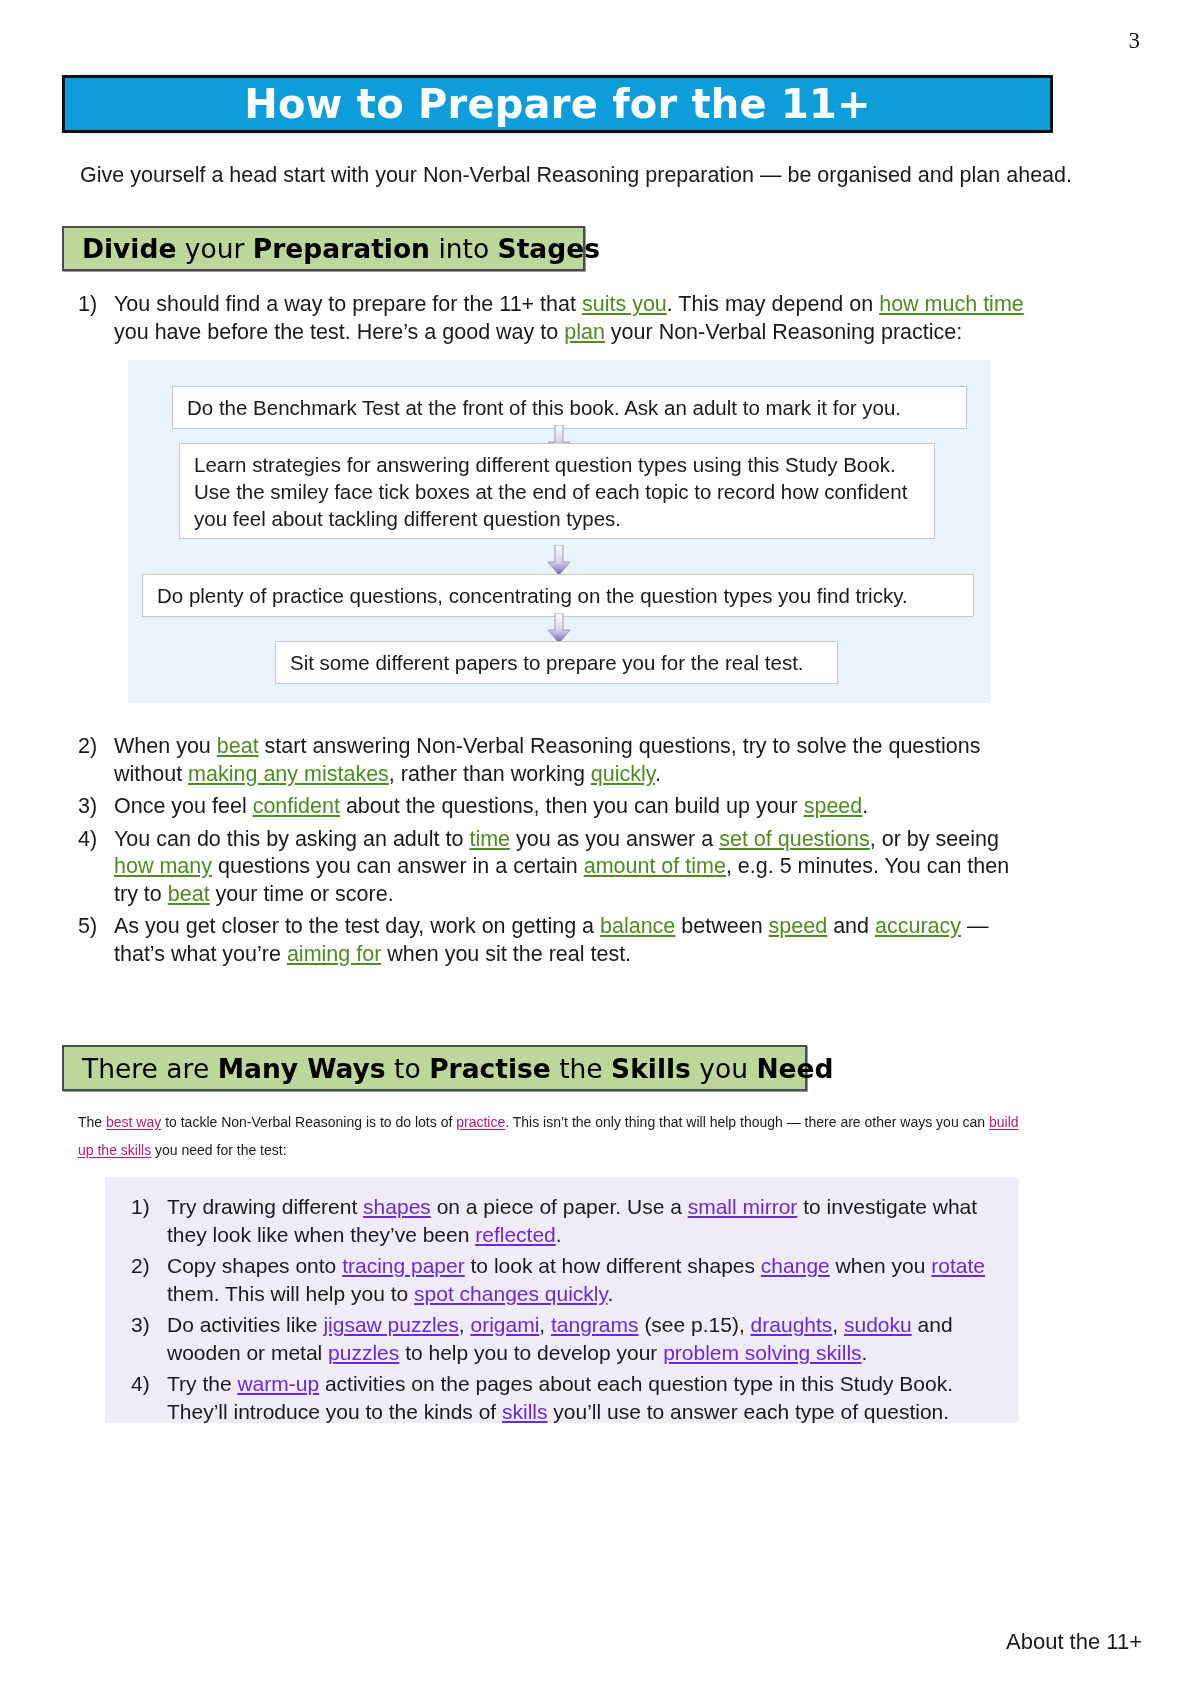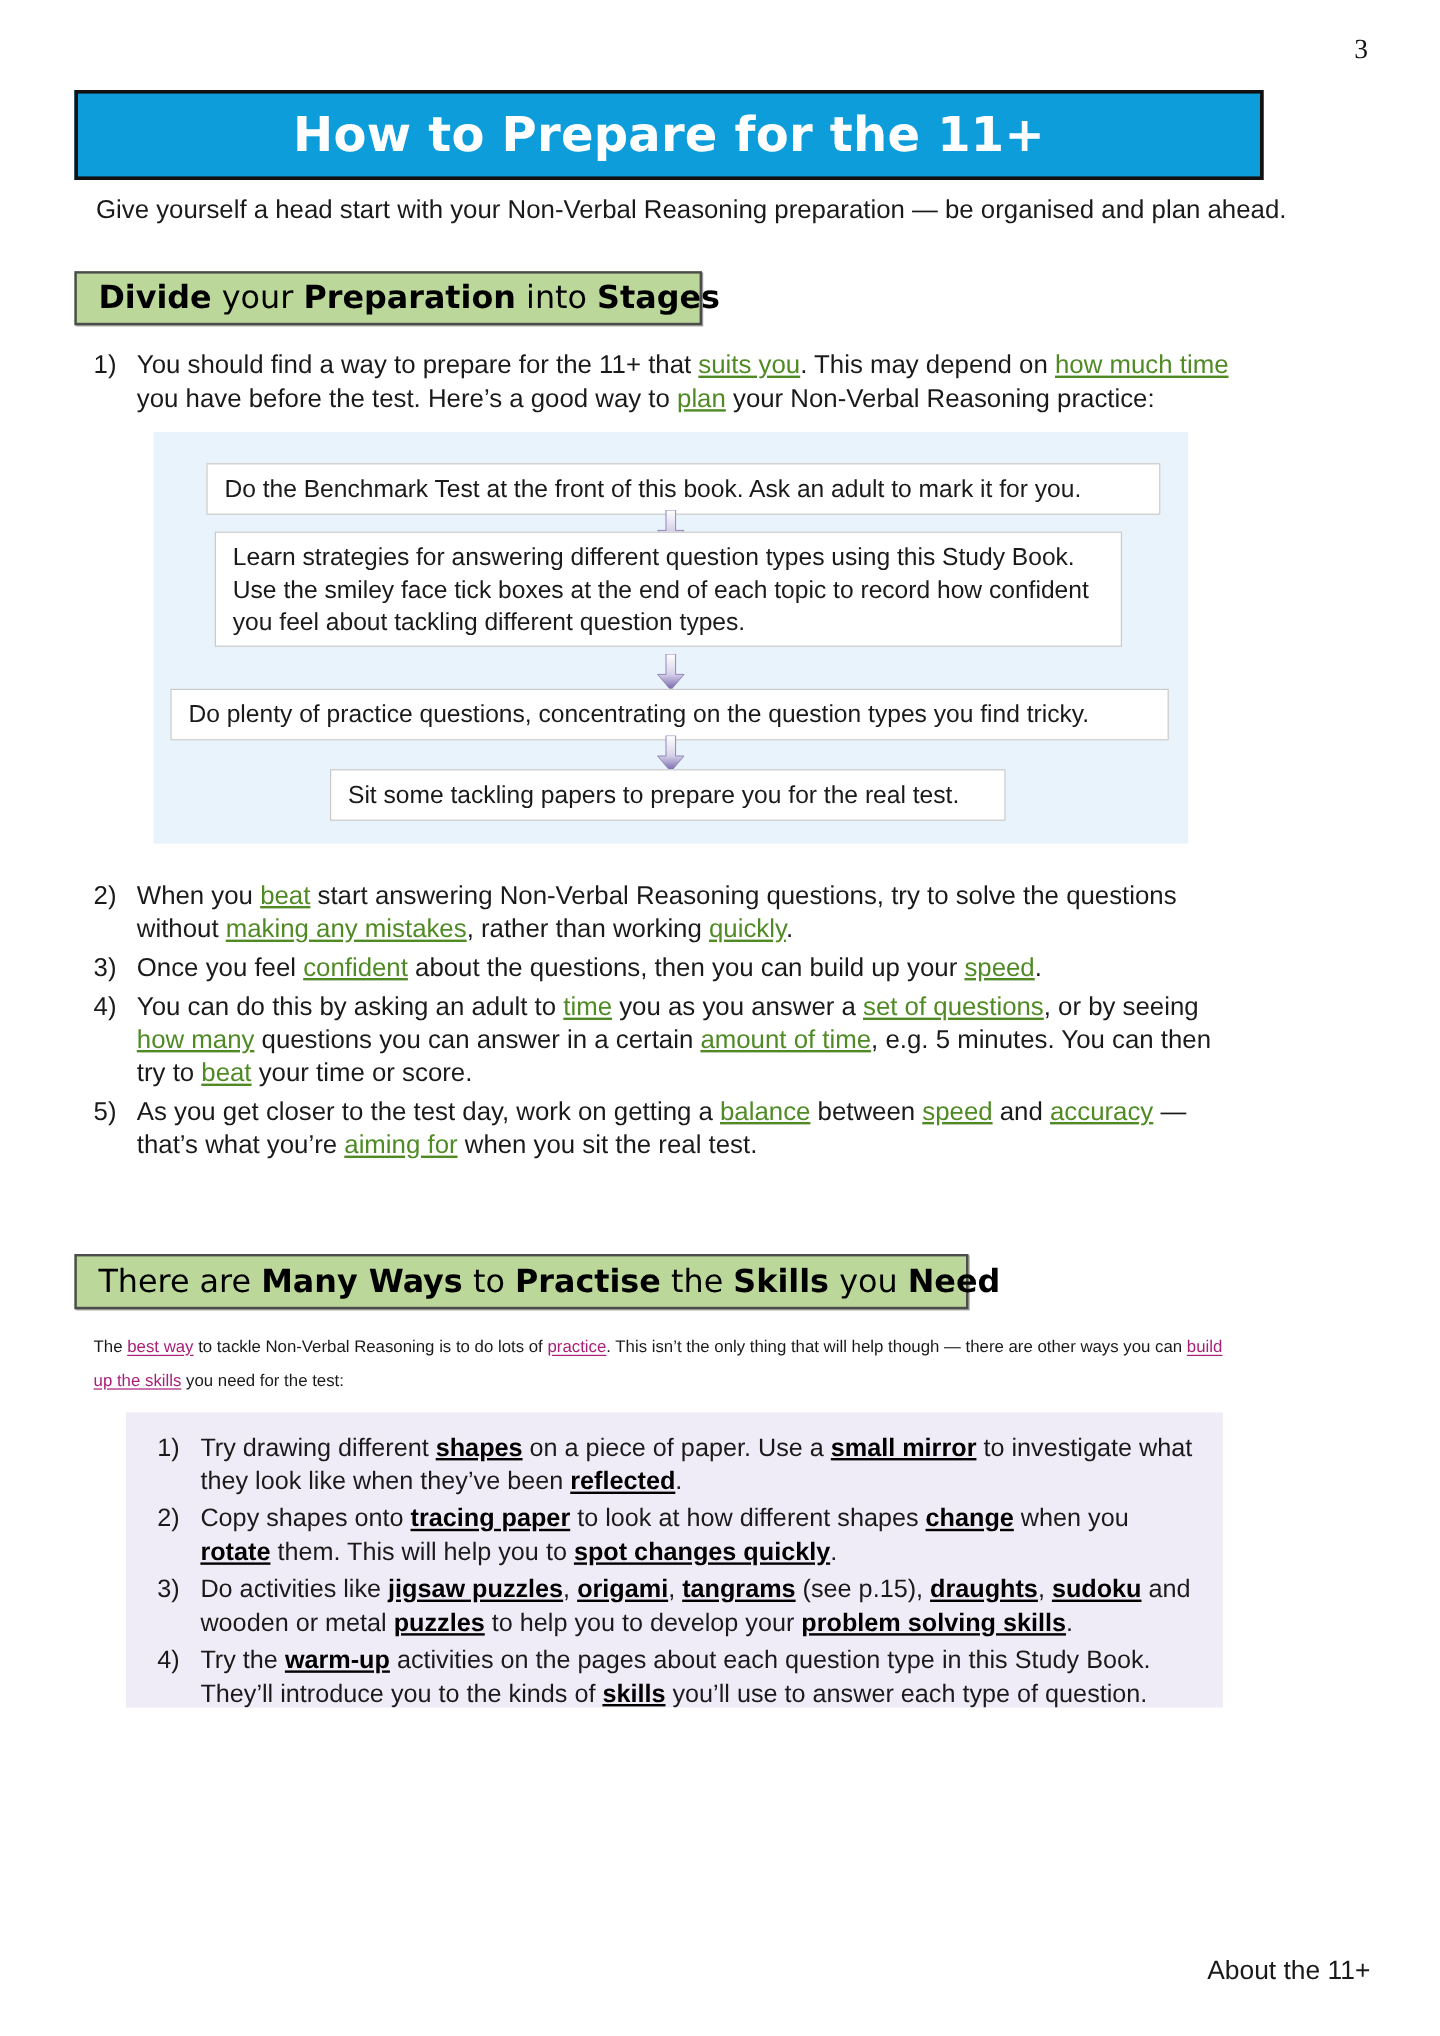--- a/index.html
+++ b/index.html
@@ -32,21 +32,21 @@
     color: #111;
     font-family: "Liberation Serif", serif;
   }
 
   
   .title-banner {
     position: absolute;
     top: 75px;
     left: 62px;
     width: 991px;
-    height: 75px;
+    height: 58px;
     background: #0d9ddb;
     border: 3px solid #111;
     display: flex;
     align-items: center;
     justify-content: center;
   }
   .title-banner-text {
     color: #ffffff;
     font-size: 40px;
     font-weight: bold;
@@ -116,24 +116,23 @@
     color: #4f8a24;
     text-decoration: underline;
     text-underline-offset: 2px;
   }
   .lnk-purple {
     color: #a81f77;
     text-decoration: underline;
     text-underline-offset: 2px;
   }
   .lnk-navy {
-    color: #000000;
+    color: #6d28d9;
     text-decoration: underline;
     text-underline-offset: 2px;
-    font-weight: bold;
   }
 
   
   .flow-panel {
     position: absolute;
     top: 360px;
     left: 128px;
     width: 862px;
     height: 343px;
     background: #e8f3fb;
@@ -288,21 +287,21 @@
         <linearGradient id="agrad3" x1="0" y1="0" x2="0" y2="1">
           <stop offset="0%" stop-color="#ffffff"></stop>
           <stop offset="55%" stop-color="#d9d3ea"></stop>
           <stop offset="100%" stop-color="#6f5fa8"></stop>
         </linearGradient>
       </defs>
       <polygon points="9,0 17,0 17,17 24,17 13,30 2,17 9,17" fill="url(#agrad3)" stroke="#8d83b8" stroke-width="0.8"></polygon>
     </svg>
 
     <div class="flow-box" id="flow-box-4">
-      <div class="inner">Sit some tackling papers to prepare you for the real test.</div>
+      <div class="inner">Sit some different papers to prepare you for the real test.</div>
     </div>
 
   </div>
 
   <div class="olist" id="list-rest">
       <div class="li">
         <div class="num">2)</div>
         <div class="body">When you <span class="lnk-green">beat</span> start answering Non-Verbal Reasoning questions, try to solve the questions without <span class="lnk-green">making any mistakes</span>, rather than working <span class="lnk-green">quickly</span>.</div>
       </div>
       <div class="li">

